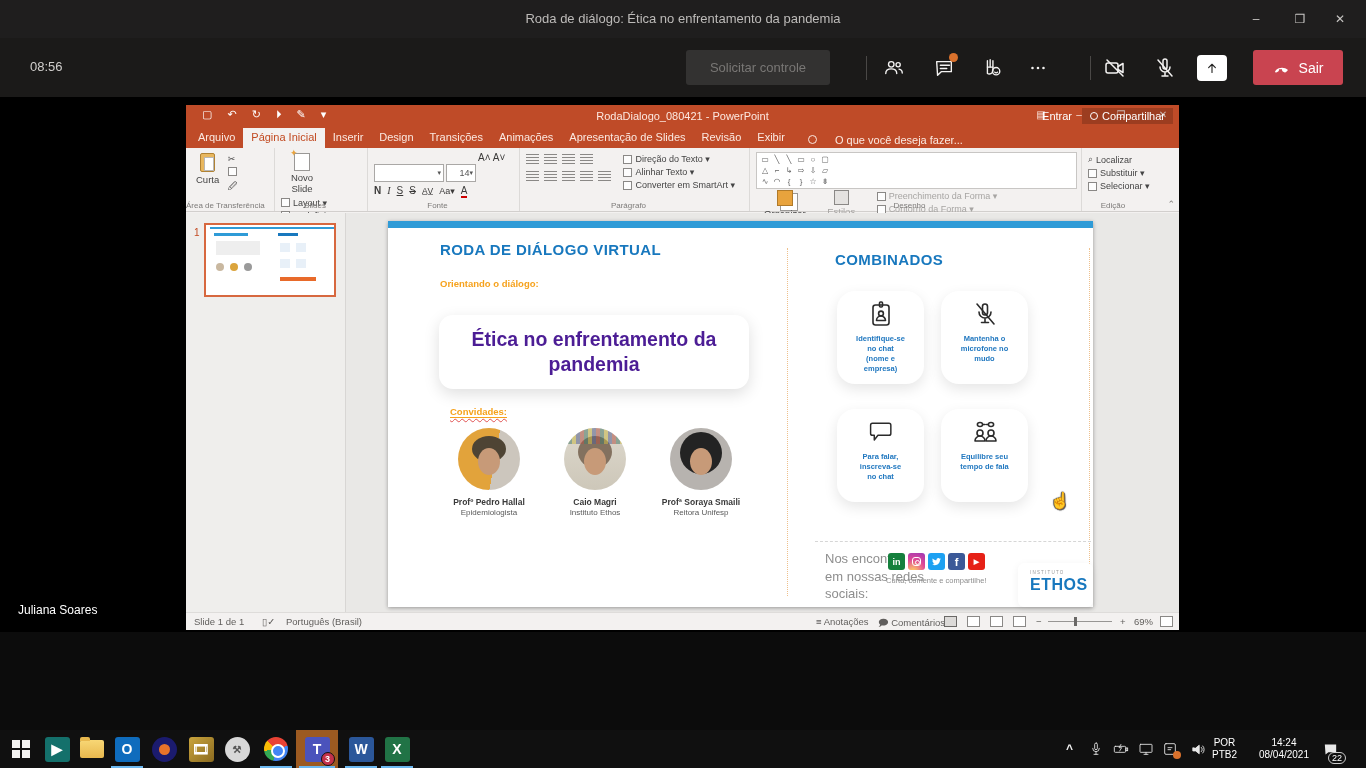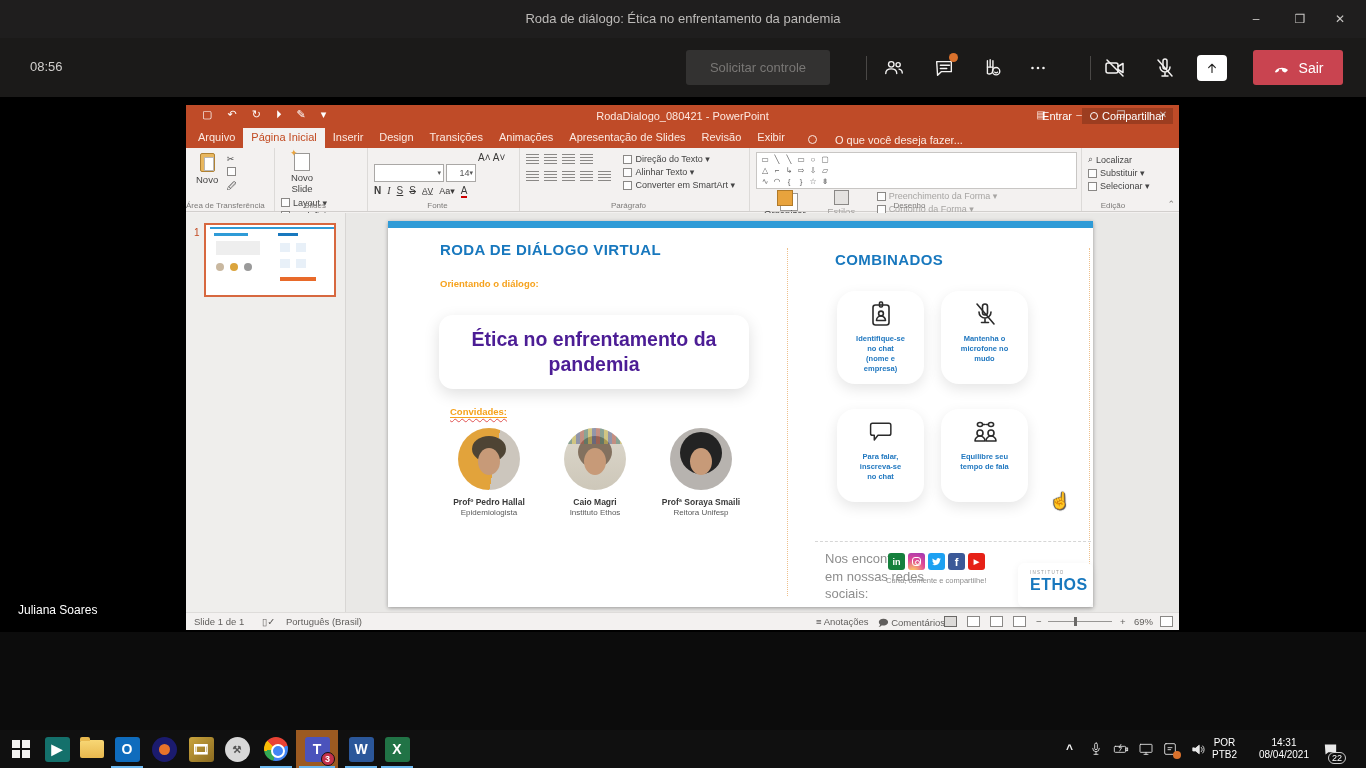--- a/index.html
+++ b/index.html
@@ -246,21 +246,21 @@
         <span id="compartilhar">
             <span class="person-ic"></span>
             <span>Compartilhar</span>
           </span>
       </div>
 
       <div id="ribbon">
         <div class="rgroup" style="width:89px;">
           <span class="bigbtn">
               <span class="clipboard"></span>
-              <span>Novo</span>
+              <span>Curta</span>
             </span>
           <span class="smallcol">
             <span class="sbtn">✂</span>
             <span class="sbtn">
                 <span class="mini"></span>
               </span>
             <span class="sbtn">🖉</span>
           </span>
           <span class="glabel">Área de Transferência</span>
         </div>
@@ -640,21 +640,21 @@
         </svg>
     </div>
     <div class="tray tray-2l" style="left:1212px;">
       <div>
           <div>POR</div>
           <div>PTB2</div>
         </div>
     </div>
     <div class="tray tray-2l" style="left:1247px;width:62px;justify-content:flex-end;">
       <div>
-          <div>14:31</div>
+          <div>14:24</div>
           <div>08/04/2021</div>
         </div>
     </div>
     <div class="tray" style="left:1322px;">
       <svg width="17" height="17" viewBox="0 0 24 24">
           <path d="M4,5h16v11H9l-4,3z" fill="#e8e8e8" stroke="none"></path>
         </svg>
       <span id="notif-cnt">22</span>
     </div>
   </div>

